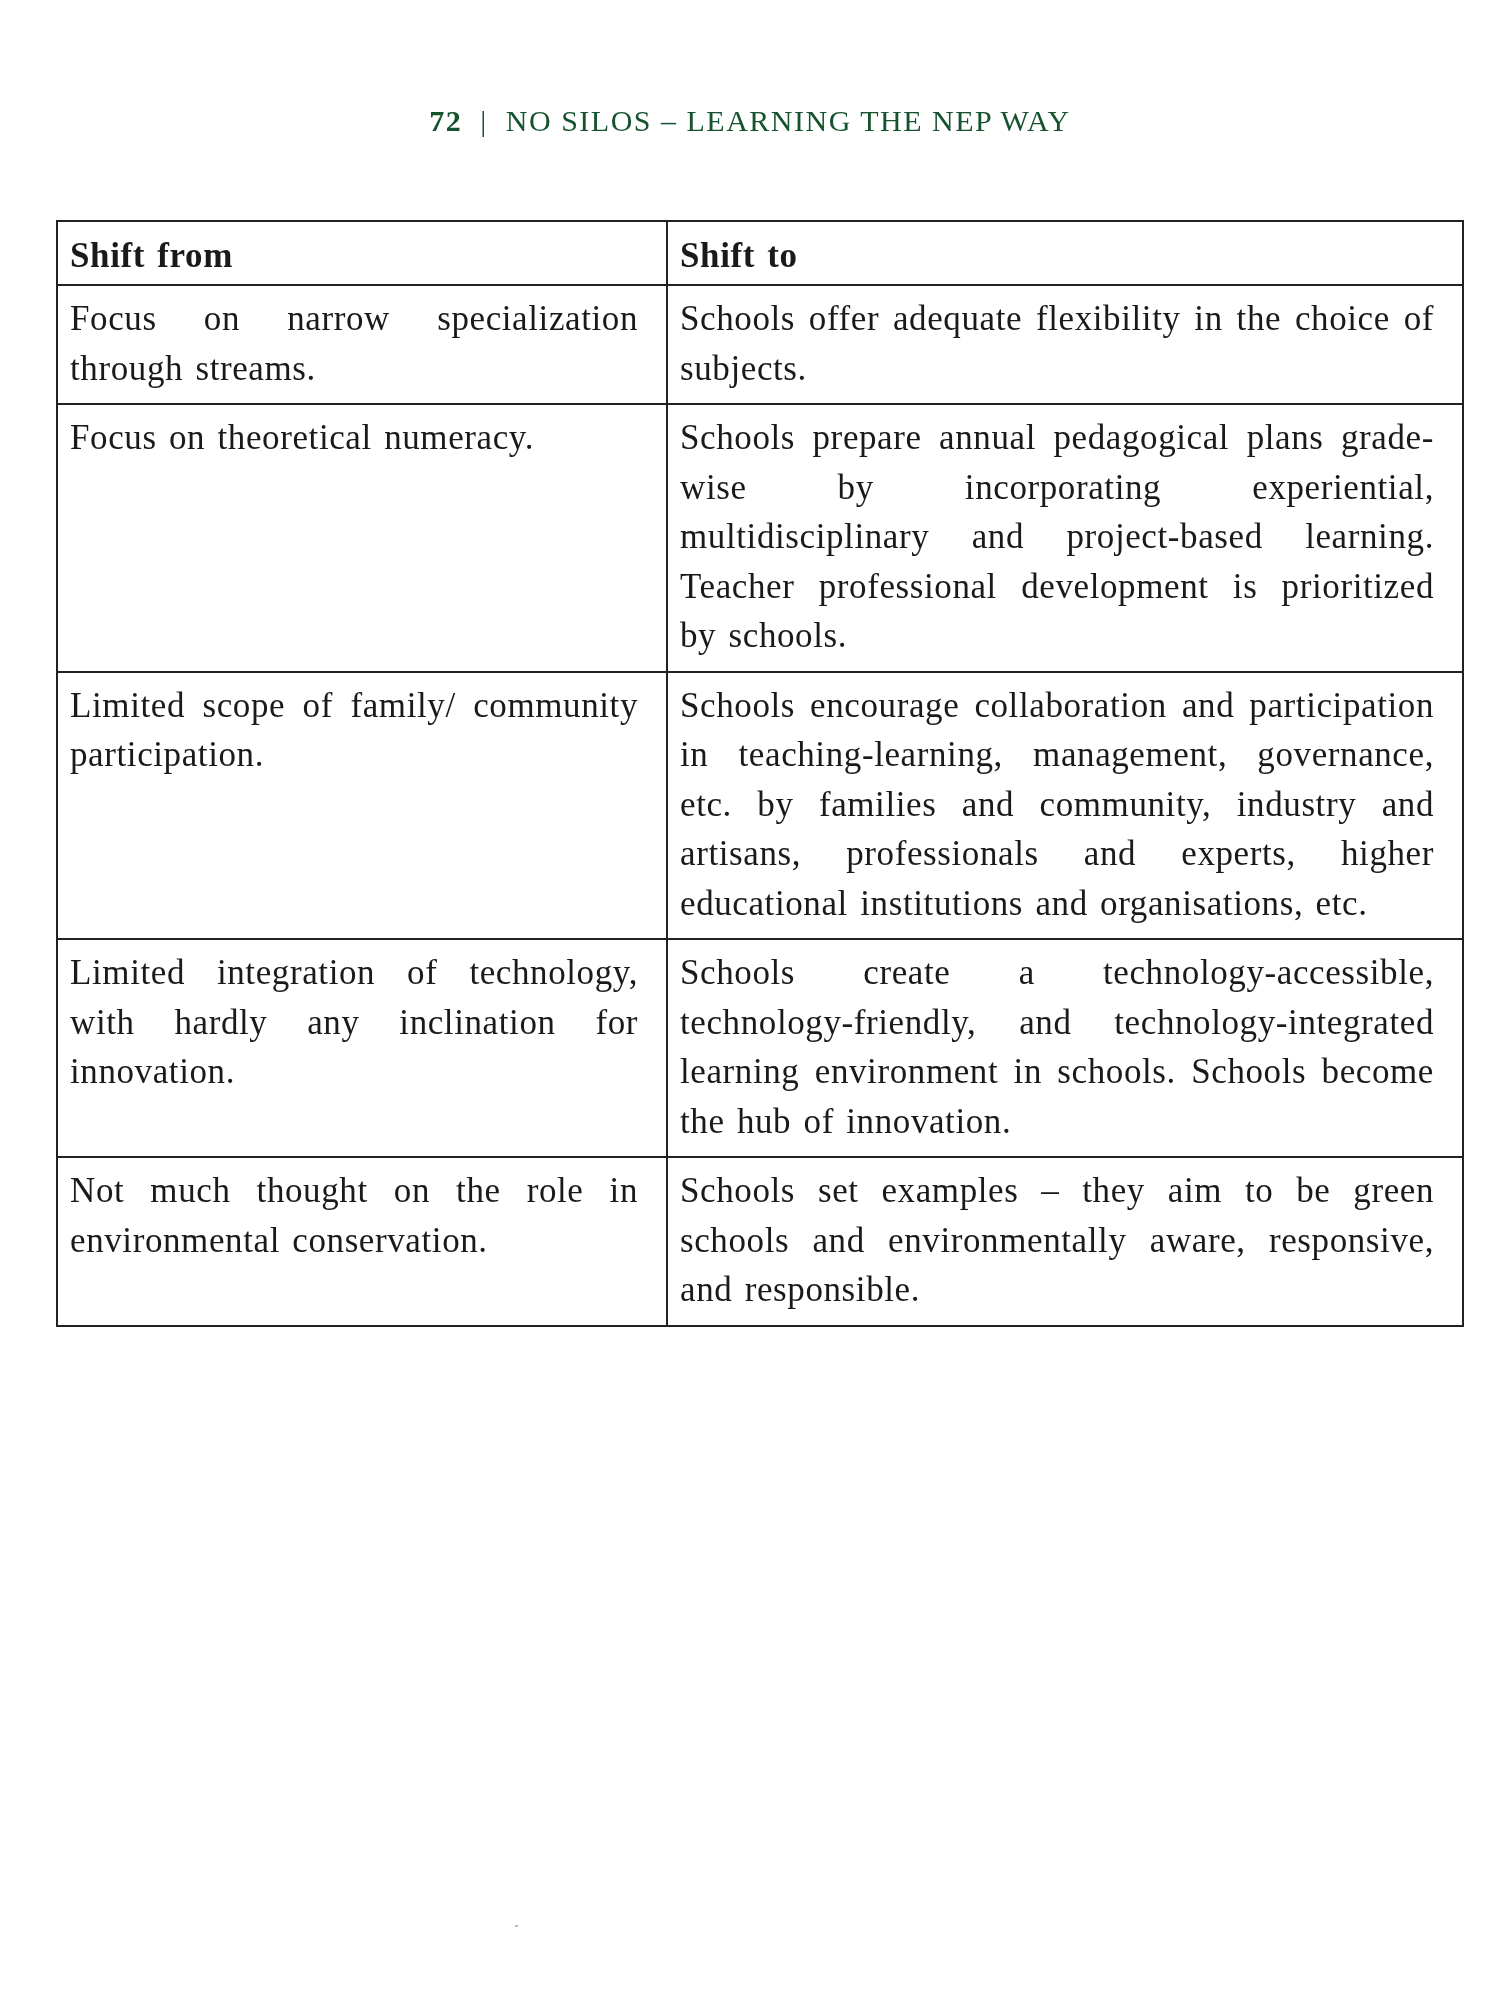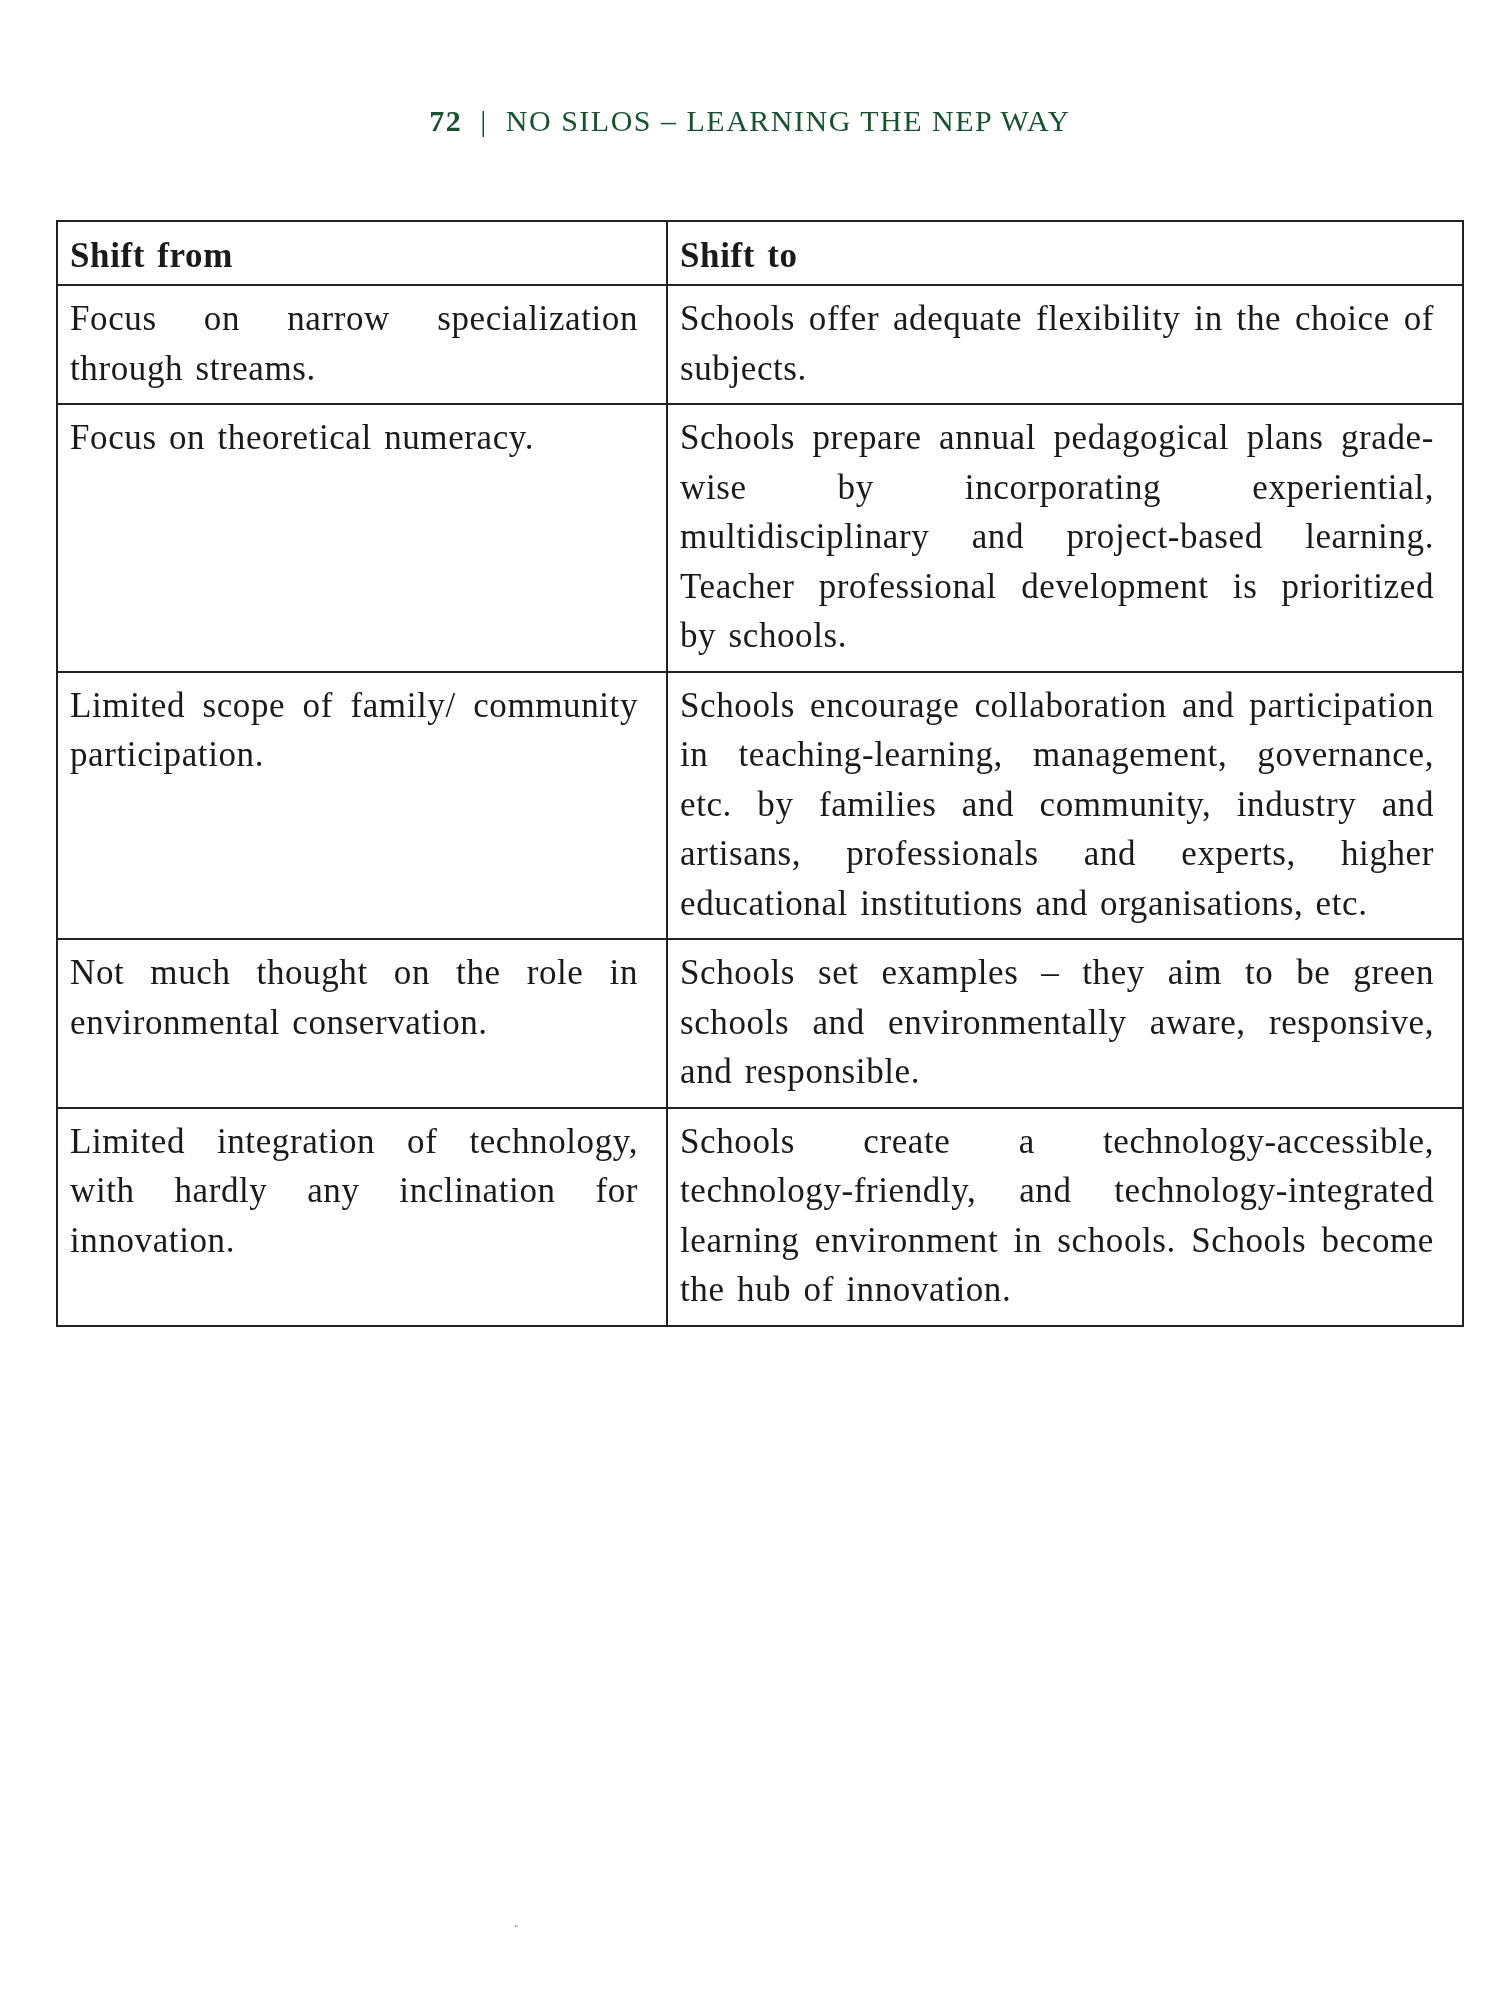--- a/index.html
+++ b/index.html
@@ -46,23 +46,23 @@
     </tr>
     <tr>
       <td>Focus on theoretical numeracy.</td>
       <td>Schools prepare annual pedagogical plans grade-wise by incorporating experiential, multidisciplinary and project-based learning. Teacher pro­fessional development is prioritized by schools.</td>
     </tr>
     <tr>
       <td>Limited scope of family/ community participation.</td>
       <td>Schools encourage collaboration and participation in teaching-learn­ing, management, governance, etc. by families and community, indus­try and artisans, professionals and experts, higher educational institu­tions and organisations, etc.</td>
     </tr>
     <tr>
+      <td>Limited integration of tech­nology, with hardly any in­clination for innovation.</td>
+      <td>Schools create a technology-accessi­ble, technology-friendly, and technol­ogy-integrated learning environment in schools. Schools become the hub of innovation.</td>
+    </tr>
+    <tr>
       <td>Not much thought on the role in environmental con­servation.</td>
       <td>Schools set examples – they aim to be green schools and environmental­ly aware, responsive, and responsible.</td>
-    </tr>
-    <tr>
-      <td>Limited integration of tech­nology, with hardly any in­clination for innovation.</td>
-      <td>Schools create a technology-accessi­ble, technology-friendly, and technol­ogy-integrated learning environment in schools. Schools become the hub of innovation.</td>
     </tr>
   </tbody>
 </table>
 
 <div class="stray"></div>
 
 </body></html>

